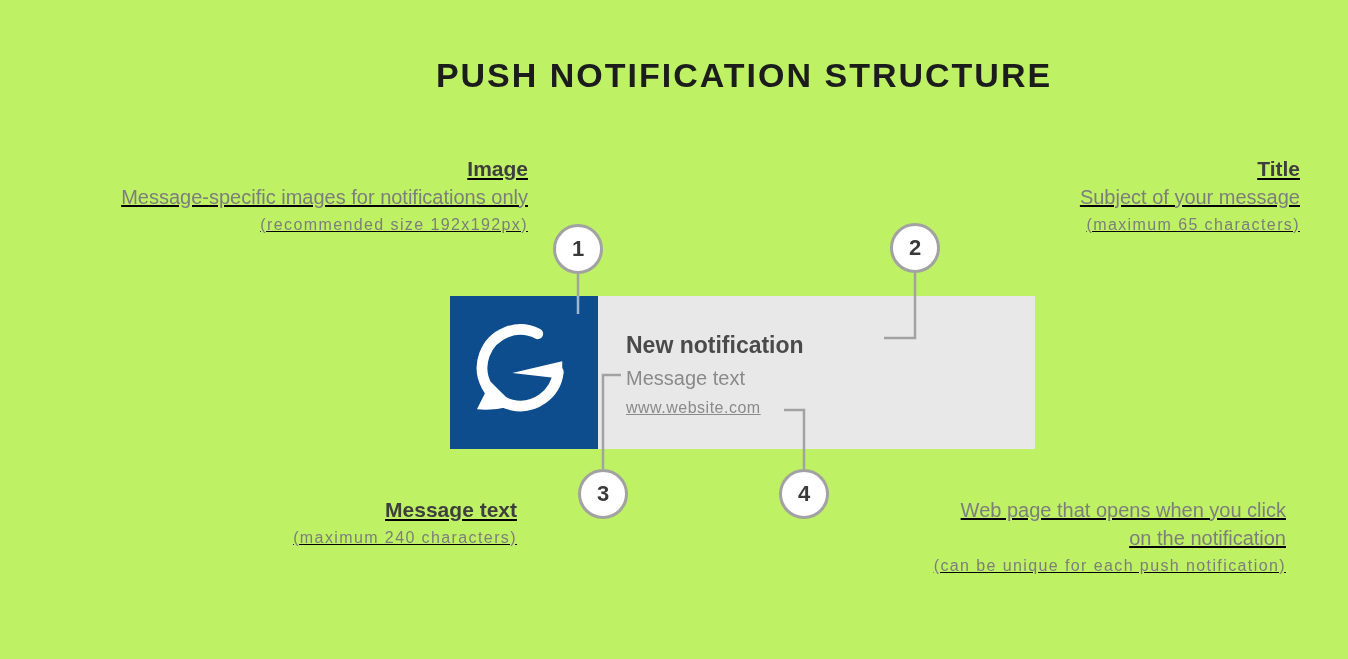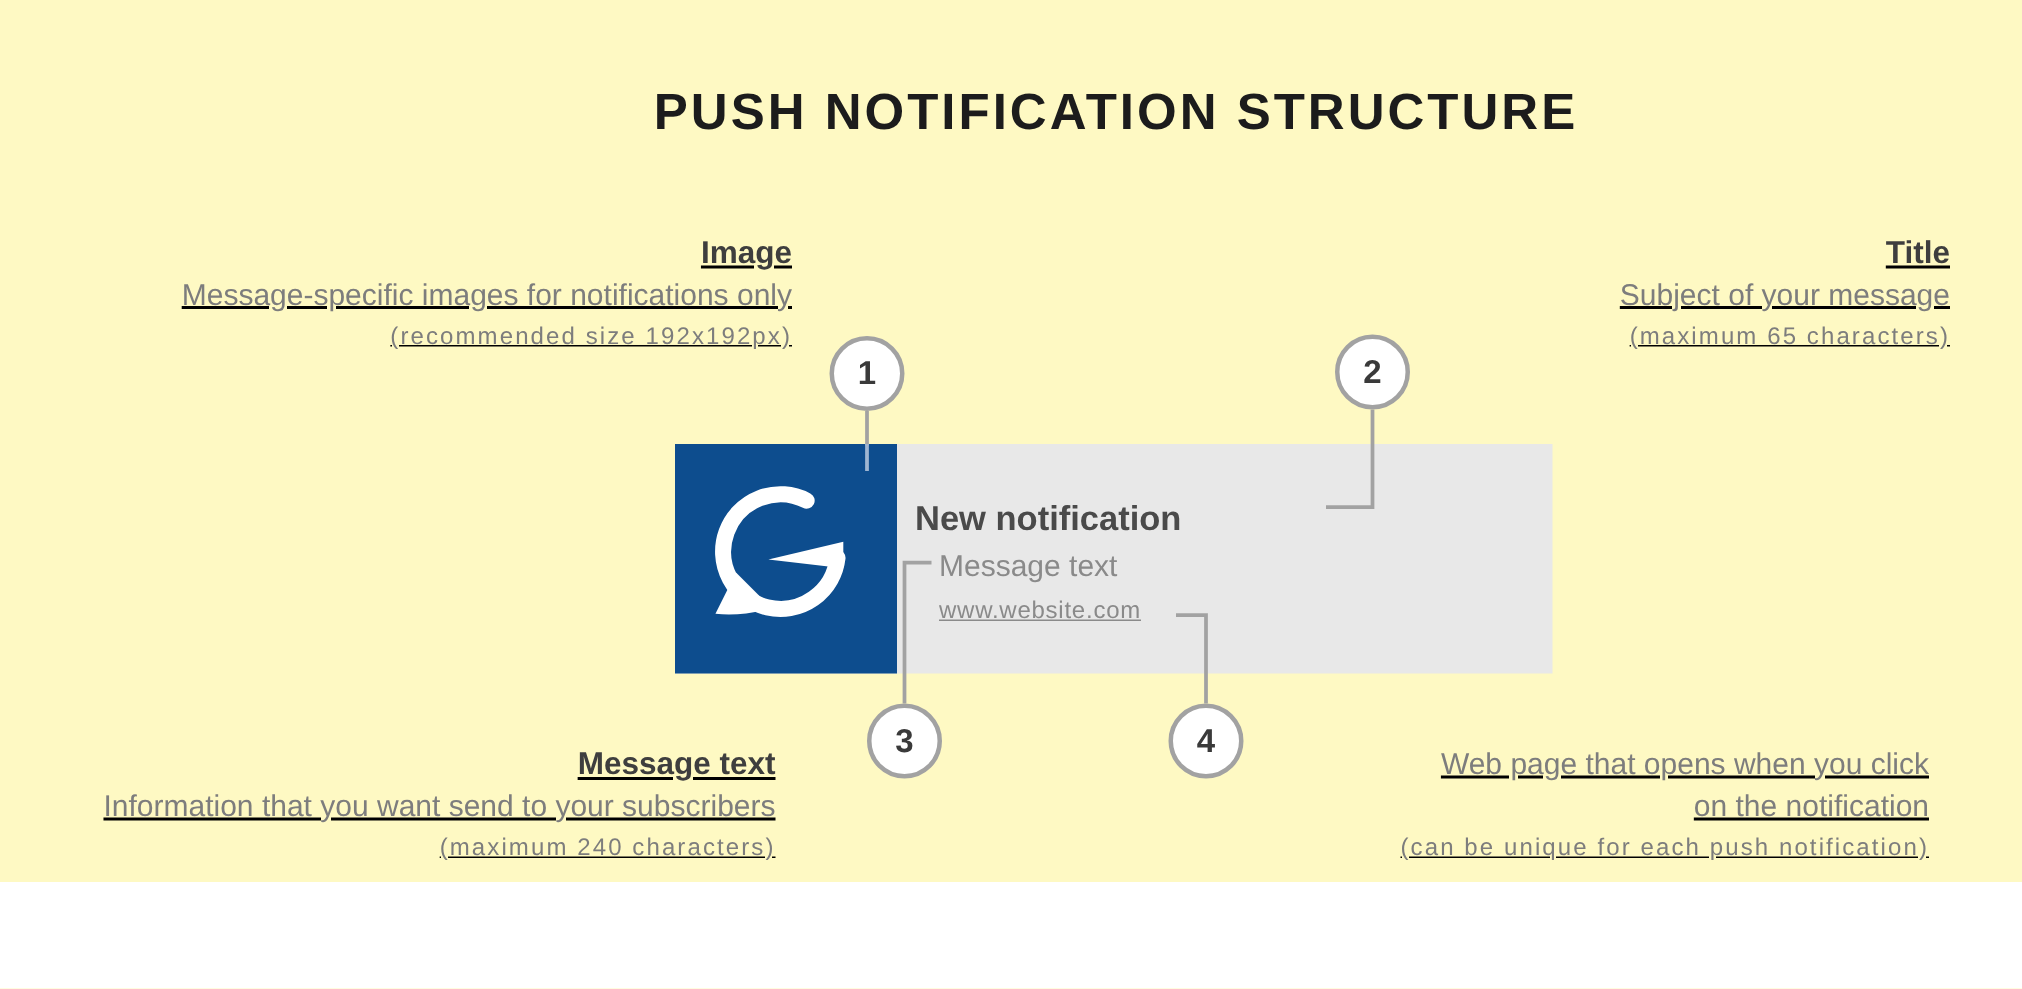--- a/index.html
+++ b/index.html
@@ -4,22 +4,22 @@
 <style>
   html, body {
     margin: 0;
     padding: 0;
     background: #ffffff;
     font-family: "Liberation Sans", "DejaVu Sans", sans-serif;
   }
   #stage {
     position: relative;
     width: 1348px;
-    height: 588px;
-    background: #fef9c3;
+    height: 659px;
+    background: #bef264;
     overflow: hidden;
   }
   .abs { position: absolute; }
 
   
   .main-title {
     left: 380px; top: 56px; width: 728px;
     text-align: center;
     font-size: 34px;
     font-weight: 700;
@@ -69,21 +69,21 @@
     position: absolute; left: 176px; top: 367px;
     font-size: 20px; color: #8a8a8a;
     line-height: 22px; white-space: nowrap;
   }
   .notif-url {
     position: absolute; left: 176px; top: 399px;
     font-size: 16px; color: #8a8a8a; letter-spacing: 0.5px;
     line-height: 18px; white-space: nowrap; text-decoration: underline;
   }
   
-  #notification-card .notif-title   { left: 160px; top: 35px; text-align: right;  }
+  #notification-card .notif-title   { left: 176px; top: 35px; text-align: right;  }
   #notification-card .notif-message { left: 176px; top: 71px;  }
   #notification-card .notif-url     { left: 176px; top: 103px; }
 
   
   #connector-lines {
     left: 0; top: 0; width: 1348px; height: 659px;
     pointer-events: none;
   }
 
   
@@ -114,21 +114,20 @@
   </div>
 
   <div class="abs callout align-left" id="callout-title">
     <div class="heading">Title</div>
     <div class="line">Subject of your message</div>
     <div class="note">(maximum 65 characters)</div>
   </div>
 
   <div class="abs callout align-right" id="callout-message">
     <div class="heading">Message text</div>
-    <div class="line">Information that you want send to your subscribers</div>
     <div class="note">(maximum 240 characters)</div>
   </div>
 
   <div class="abs callout align-left" id="callout-url">
     <div class="line">Web page that opens when you click</div>
     <div class="line">on the notification</div>
     <div class="note">(can be unique for each push notification)</div>
   </div>
 
   <div class="abs" id="notification-card">

